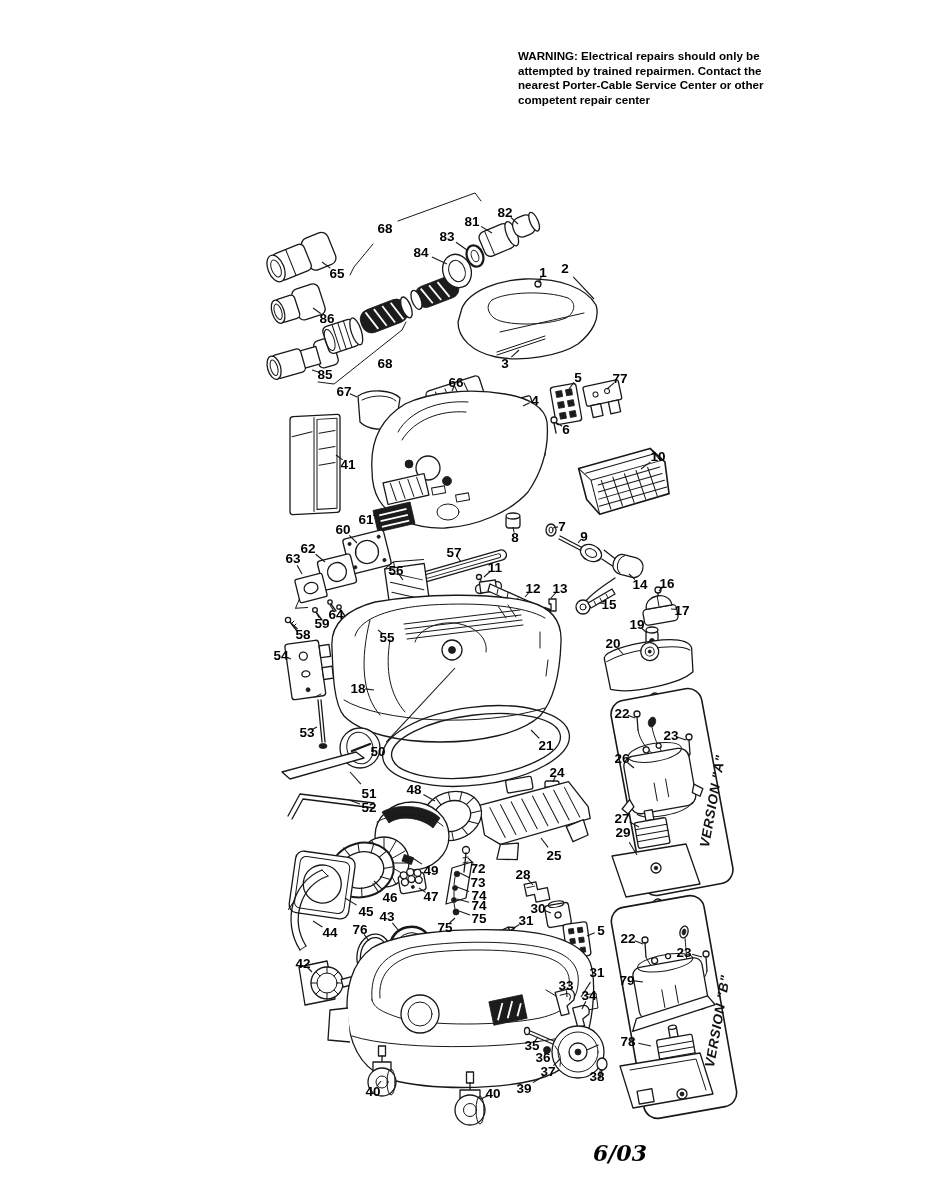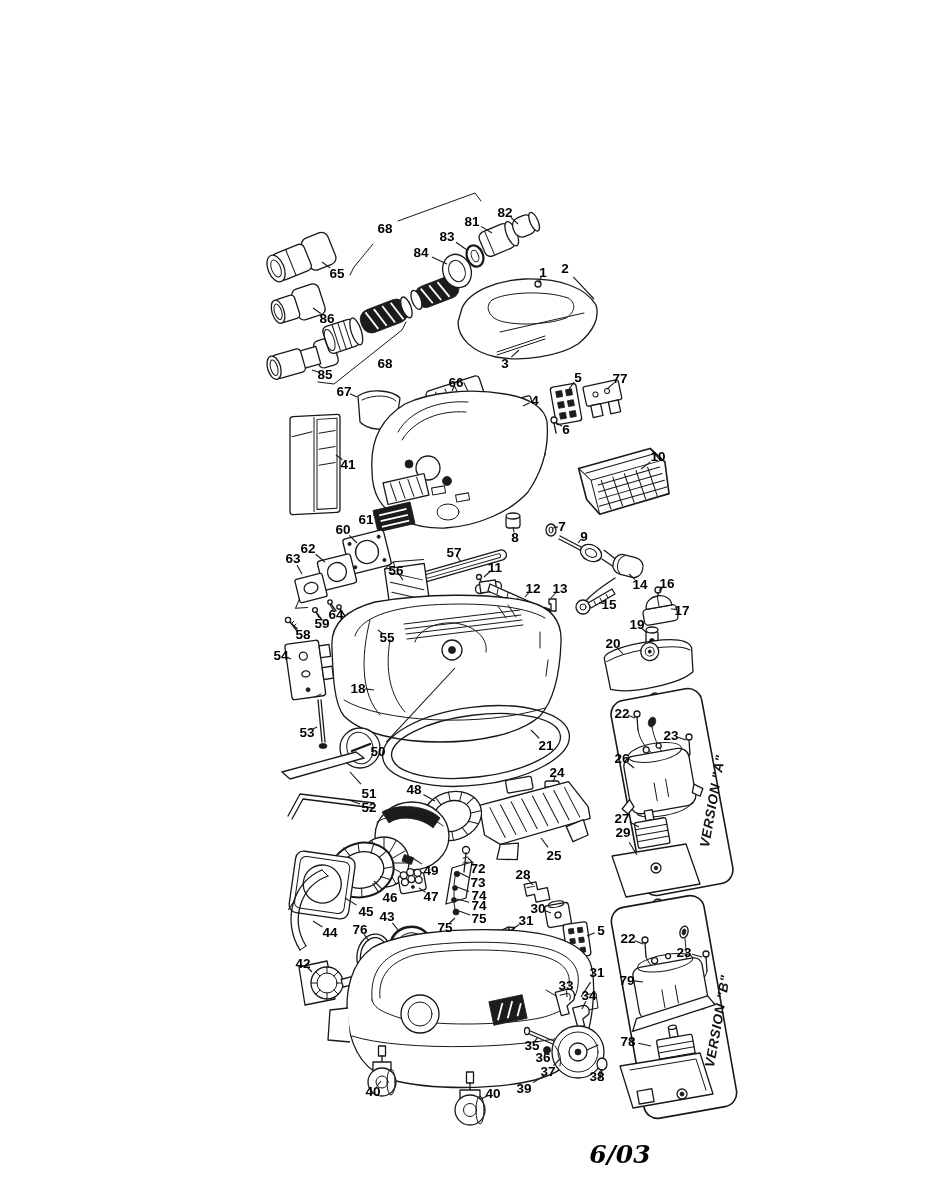--- a/index.html
+++ b/index.html
@@ -1,38 +1,44 @@
 <!DOCTYPE html>
 <html><head>
 <meta charset="utf-8">
 <style>
   html,body{margin:0;padding:0;background:#fff;}
   #page{position:relative;width:925px;height:1200px;background:#ffffff;overflow:hidden;
         font-family:"Liberation Sans",sans-serif;color:#000;}
   #warning{position:absolute;left:518px;top:49px;width:272px;
            font-weight:bold;font-size:11.6px;line-height:14.6px;letter-spacing:0;}
   #footer-date{position:absolute;left:560px;top:1140px;width:120px;text-align:center;
-           font-family:"DejaVu Serif",serif;font-style:italic;font-weight:bold;font-size:25px;}
+           font-family:"DejaVu Serif",serif;font-style:italic;font-weight:bold;font-size:22px;}
   svg{position:absolute;left:0;top:0;}
   .ln{fill:none;stroke:#181818;stroke-width:1.3;stroke-linecap:round;stroke-linejoin:round;}
   .lt{fill:none;stroke:#181818;stroke-width:1;stroke-linecap:round;stroke-linejoin:round;}
   .fw{fill:#ffffff;stroke:#181818;stroke-width:1.3;stroke-linejoin:round;}
   .fw2{fill:#ffffff;stroke:#181818;stroke-width:1.6;stroke-linejoin:round;}
   .fd{fill:#1c1c1c;stroke:#1c1c1c;stroke-width:.8;}
   .wst{stroke:#ffffff;stroke-width:1.8;fill:none;}
   .lead{stroke:#181818;stroke-width:1.1;}
   text.plbl{font-family:"Liberation Sans",sans-serif;font-weight:bold;font-size:13.5px;fill:#000;
             text-anchor:middle;dominant-baseline:central;}
   text.vlbl{font-family:"Liberation Sans",sans-serif;font-weight:bold;font-style:italic;
             font-size:13.5px;fill:#111;text-anchor:middle;letter-spacing:.6px;}
 </style>
 </head>
 <body>
 
 <div id="page">
+  <div id="warning">
+      <div>WARNING: Electrical repairs should only be</div>
+      <div>attempted by trained repairmen. Contact the</div>
+      <div>nearest Porter-Cable Service Center or other</div>
+      <div>competent  repair center</div>
+    </div>
 
   <svg width="925" height="1200" viewBox="0 0 925 1200">
 
     <g>
       <polyline class="lt" points="350,275 354,267 373,244"></polyline>
       <polyline class="lt" points="398,221 475,193 481,201"></polyline>
       <polyline class="lt" points="318,382 334,384 402,330 406,322"></polyline>
     </g>
 
     <g transform="translate(302,258) rotate(-22)">

